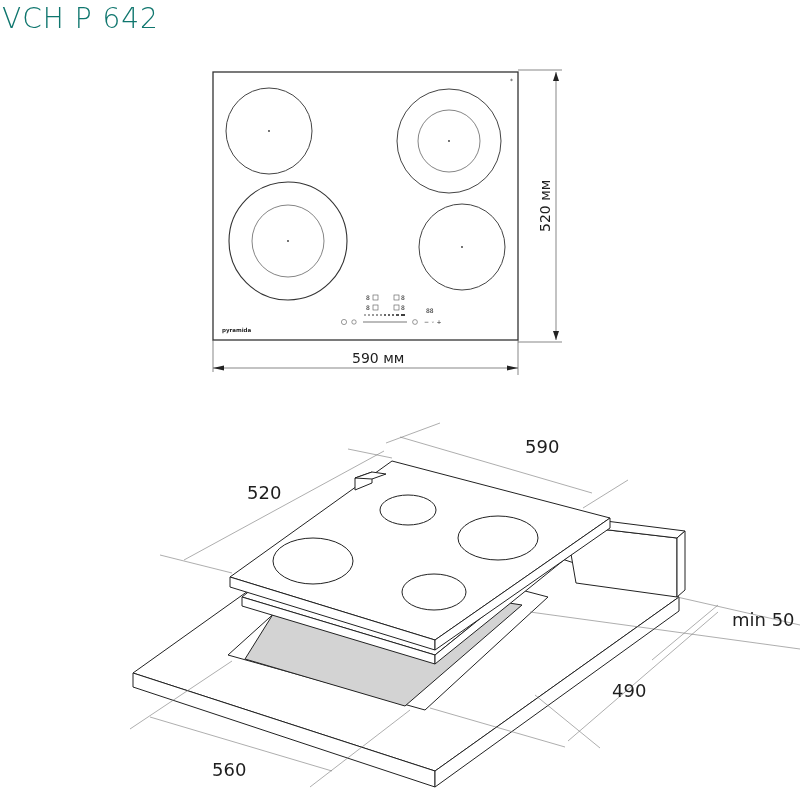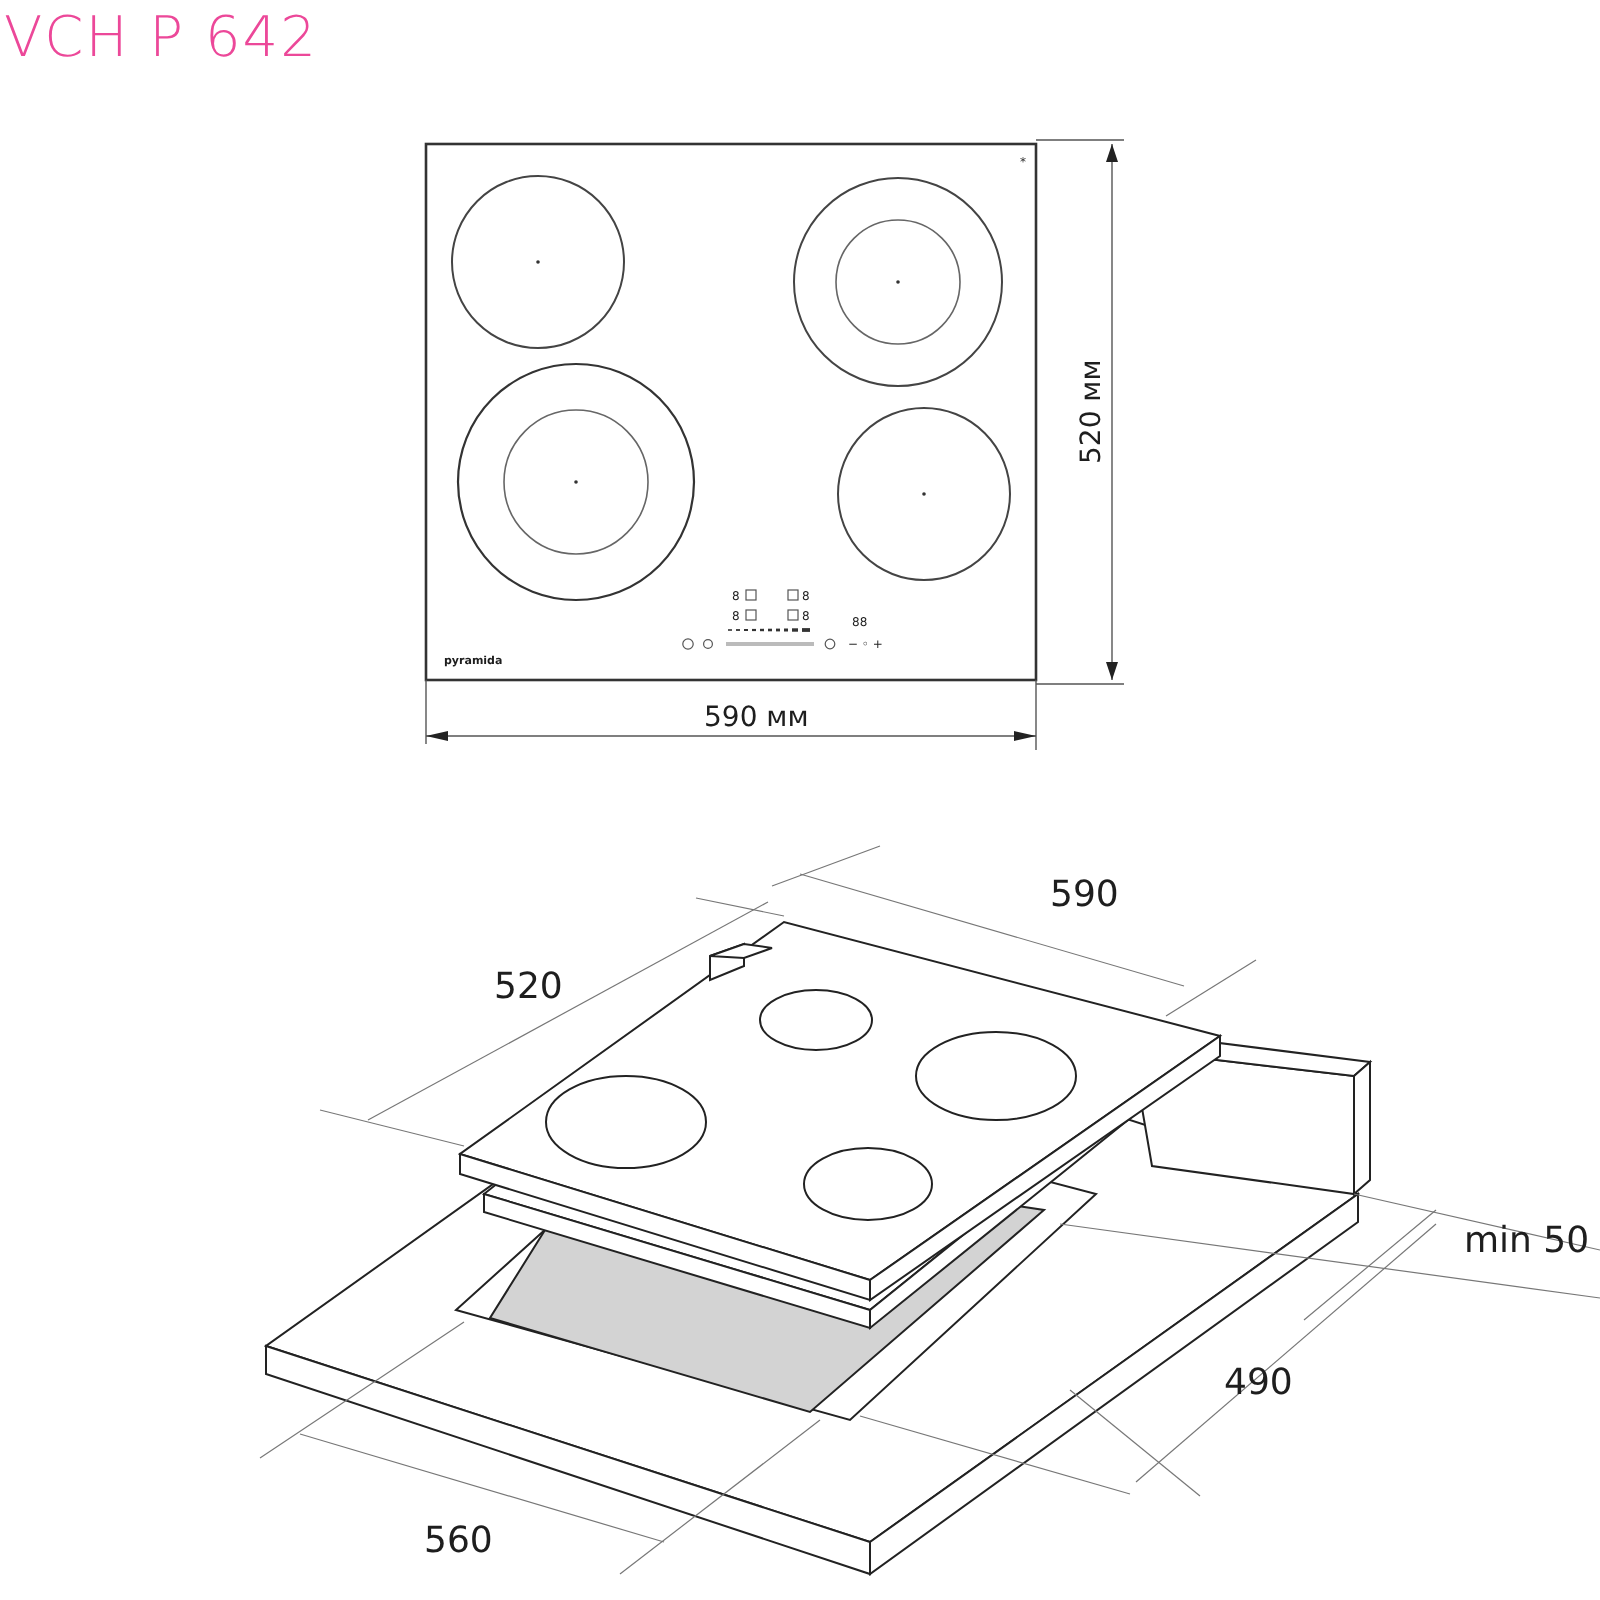--- a/index.html
+++ b/index.html
@@ -1,19 +1,19 @@
 <!DOCTYPE html>
 <html><head>
 <meta charset="utf-8">
 <style>
   html, body { margin: 0; padding: 0; background: #ffffff; }
   body { width: 800px; height: 800px; position: relative; overflow: hidden;
          font-family: "DejaVu Sans", sans-serif; color: #1a1a1a; }
   .title { position: absolute; left: 2px; top: 2px; font-size: 28px; font-weight: 300;
-           letter-spacing: 1px; color: #ec4899; font-family: "DejaVu Sans", sans-serif; }
+           letter-spacing: 1px; color: #0f766e; font-family: "DejaVu Sans", sans-serif; }
   svg { position: absolute; left: 0; top: 0; }
   .lbl { font-family: "DejaVu Sans", sans-serif; fill: #1e1e1e; }
 </style>
 </head>
 <body>
 
 <div class="title">VCH P 642</div>
 
 <svg width="800" height="800" viewBox="0 0 800 800">
 

